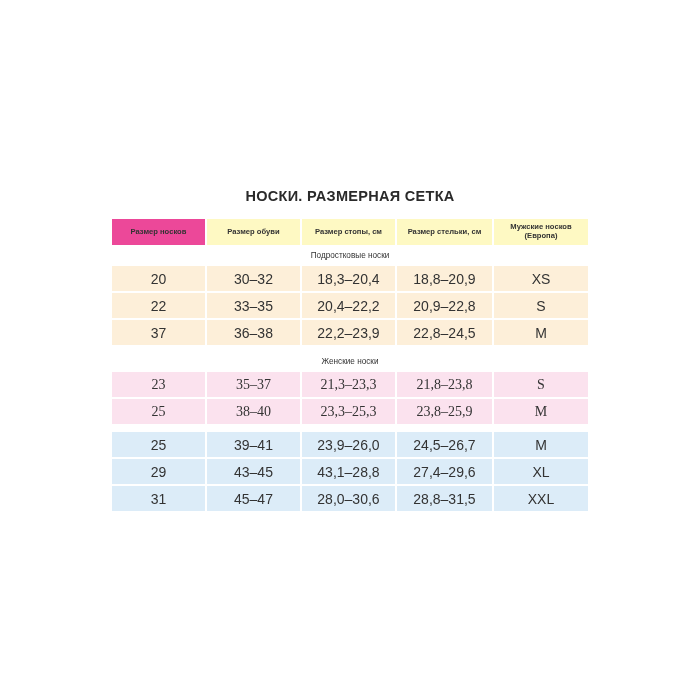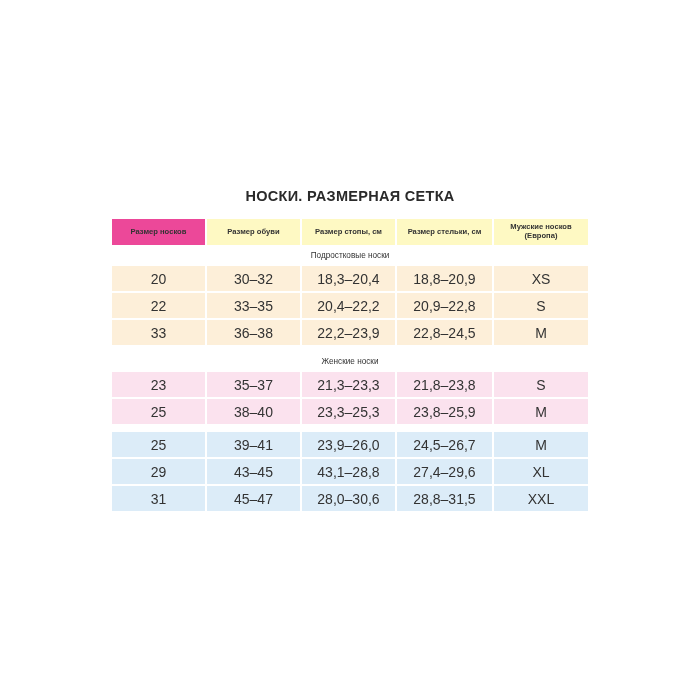--- a/index.html
+++ b/index.html
@@ -70,21 +70,21 @@
   
   .row td {
     height: 25px;
     font-size: 14px;
     color: #333333;
     text-align: center;
     vertical-align: middle;
     border: 1px solid #ffffff;
   }
   .teen td { background: #fdefd9; }
-  .women td { background: #fbe2ee; }
+  .women td { background: #fbe2ee; font-family: Liberation Serif, serif; }
   .men td { background: #dcecf8; }
   .spacer td {
     height: 6px;
     background: #ffffff;
     border: none;
   }
   .col1 { width: 93px; }
   .col2 { width: 93px; }
   .col3 { width: 93px; }
   .col4 { width: 95px; }
@@ -126,21 +126,21 @@
           <td>XS</td>
         </tr>
         <tr class="row teen">
           <td>22</td>
           <td>33–35</td>
           <td>20,4–22,2</td>
           <td>20,9–22,8</td>
           <td>S</td>
         </tr>
         <tr class="row teen">
-          <td>33</td>
+          <td>37</td>
           <td>36–38</td>
           <td>22,2–23,9</td>
           <td>22,8–24,5</td>
           <td>M</td>
         </tr>
 
         <tr class="spacer">
             <td colspan="5"></td>
           </tr>
 

